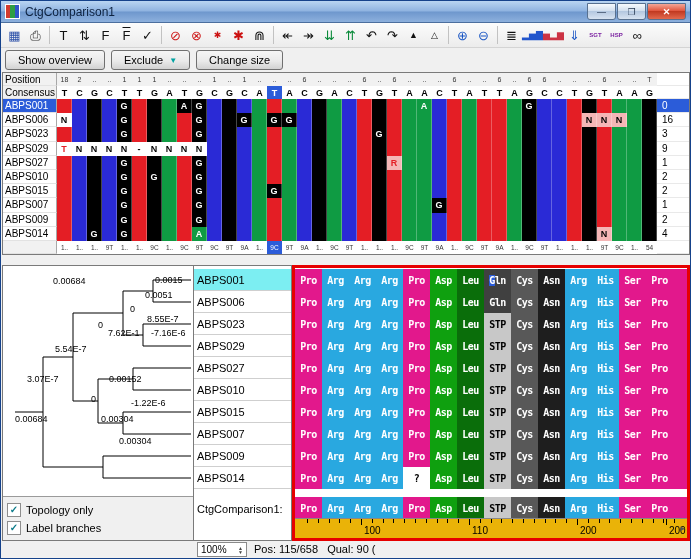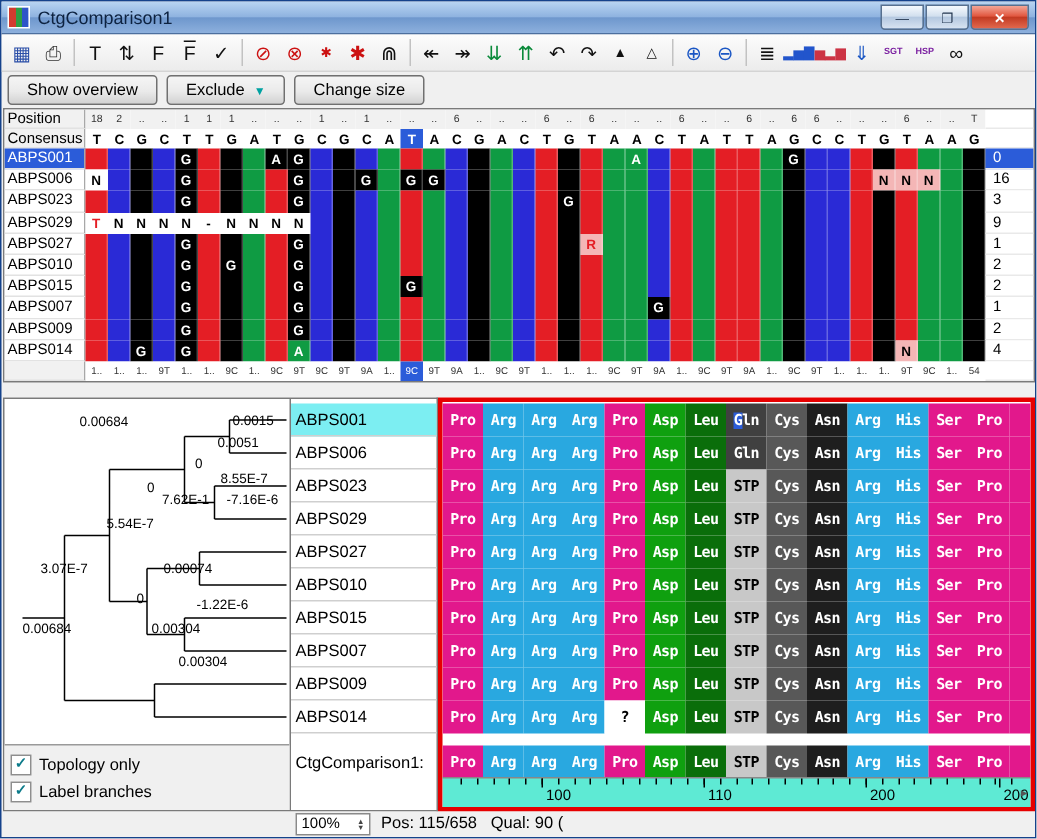--- a/index.html
+++ b/index.html
@@ -49,21 +49,21 @@
   .nrow.sel{background:#7ceef2;}
   .ncons{position:absolute;top:232px;left:0;right:0;height:22px;font-size:11px;display:flex;align-items:center;padding-left:3px;color:#000;}
   .prot-pane{flex:1;height:100%;border:3px solid #e60000;box-sizing:border-box;background:#fff;position:relative;overflow:hidden;}
   .prot-rows{position:absolute;top:1px;left:0;right:0;}
   .prow{display:flex;height:22px;}
   .pgap{height:8px;}
   .pres{width:27px;min-width:27px;height:22px;display:flex;align-items:center;justify-content:center;font-family:"DejaVu Sans Mono",monospace;font-size:10px;font-weight:bold;color:#fff;white-space:nowrap;letter-spacing:-0.5px;}
   .pres.dark-text{color:#000;}
   .cursorchar{background:#2b5cd9;color:#fff;}
   .sliver{width:14px;min-width:14px;height:22px;}
-  .ruler{position:absolute;left:0;right:0;bottom:0;height:19px;background:#5eead4;border-top:1px solid #888;}
+  .ruler{position:absolute;left:0;right:0;bottom:0;height:19px;background:#eab308;border-top:1px solid #888;}
   .tick{position:absolute;top:0;width:1px;height:4px;background:#000;}
   .tick.major{height:6px;}
   .tlabel{position:absolute;top:6px;font-size:10px;color:#000;}
   .rscroll{position:absolute;right:2px;top:4px;font-size:9px;color:#555;}
   
   .statusbar{position:absolute;top:540px;left:1px;width:688px;height:18px;background:#f0f0f0;}
   .zoombox{position:absolute;left:195px;top:1px;width:50px;height:15px;border:1px solid #8a8a8a;background:#fff;font-size:10px;display:flex;align-items:center;padding:0 3px;box-sizing:border-box;color:#000;}
   .spin{display:flex;flex-direction:column;font-size:5px;line-height:4px;color:#444;margin-left:auto;}
   .statustext{position:absolute;left:252px;top:2px;font-size:11px;color:#000;white-space:pre;}
 </style>
@@ -769,24 +769,24 @@
       </svg>
       <div class="tree-labels">
           <span style="left: 50px; top: 10px;">0.00684</span>
           <span style="left: 152px; top: 9px;">0.0015</span>
           <span style="left: 142px; top: 24px;">0.0051</span>
           <span style="left: 127px; top: 38px;">0</span>
           <span style="left: 144px; top: 48px;">8.55E-7</span>
           <span style="left: 95px; top: 54px;">0</span>
           <span style="left: 105px; top: 62px;">7.62E-1</span>
           <span style="left: 148px; top: 62px;">-7.16E-6</span>
-          <span style="left: 68px; top: 78px;">5.54E-7</span>
+          <span style="left: 52px; top: 78px;">5.54E-7</span>
           <span style="left: 128px; top: 84px; margin-top: 48px;">-1.22E-6</span>
           <span style="left: 24px; top: 108px;">3.07E-7</span>
-          <span style="left: 106px; top: 108px;">0.00074</span>
+          <span style="left: 106px; top: 108px;">0.00152</span>
           <span style="left: 88px; top: 128px;">0</span>
           <span style="left: 12px; top: 148px;">0.00684</span>
           <span style="left: 98px; top: 148px;">0.00304</span>
           <span style="left: 116px; top: 170px;">0.00304</span>
         </div>
       <div class="tree-checks">
         <div class="chk">
           <span class="box">✓</span>
           <span>Topology only</span>
         </div>

